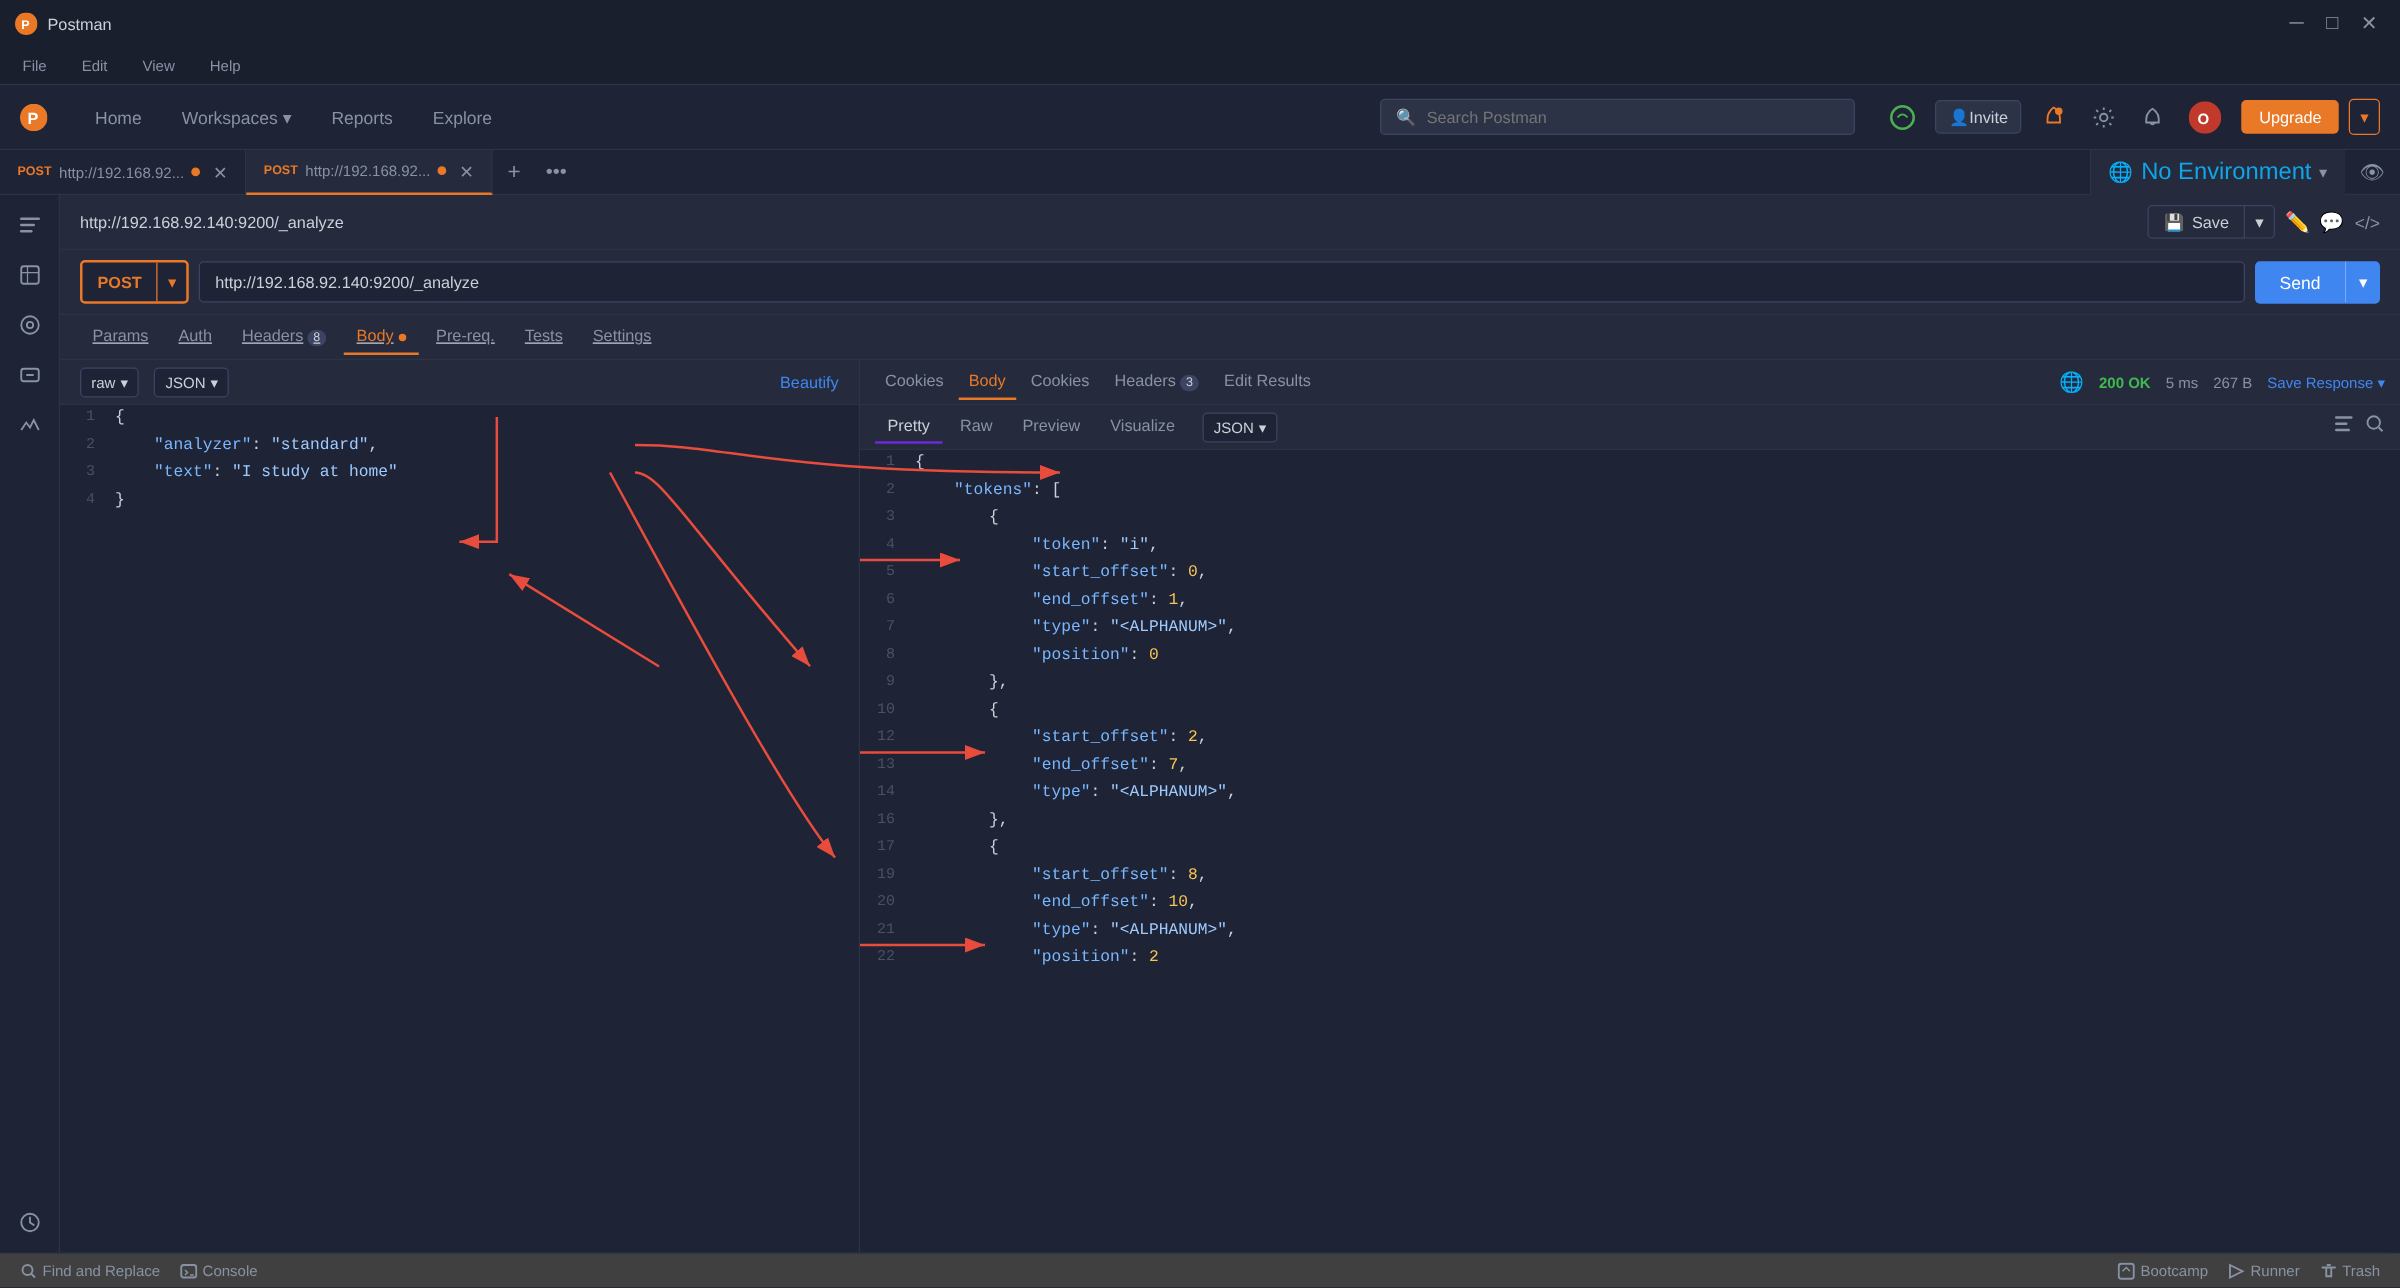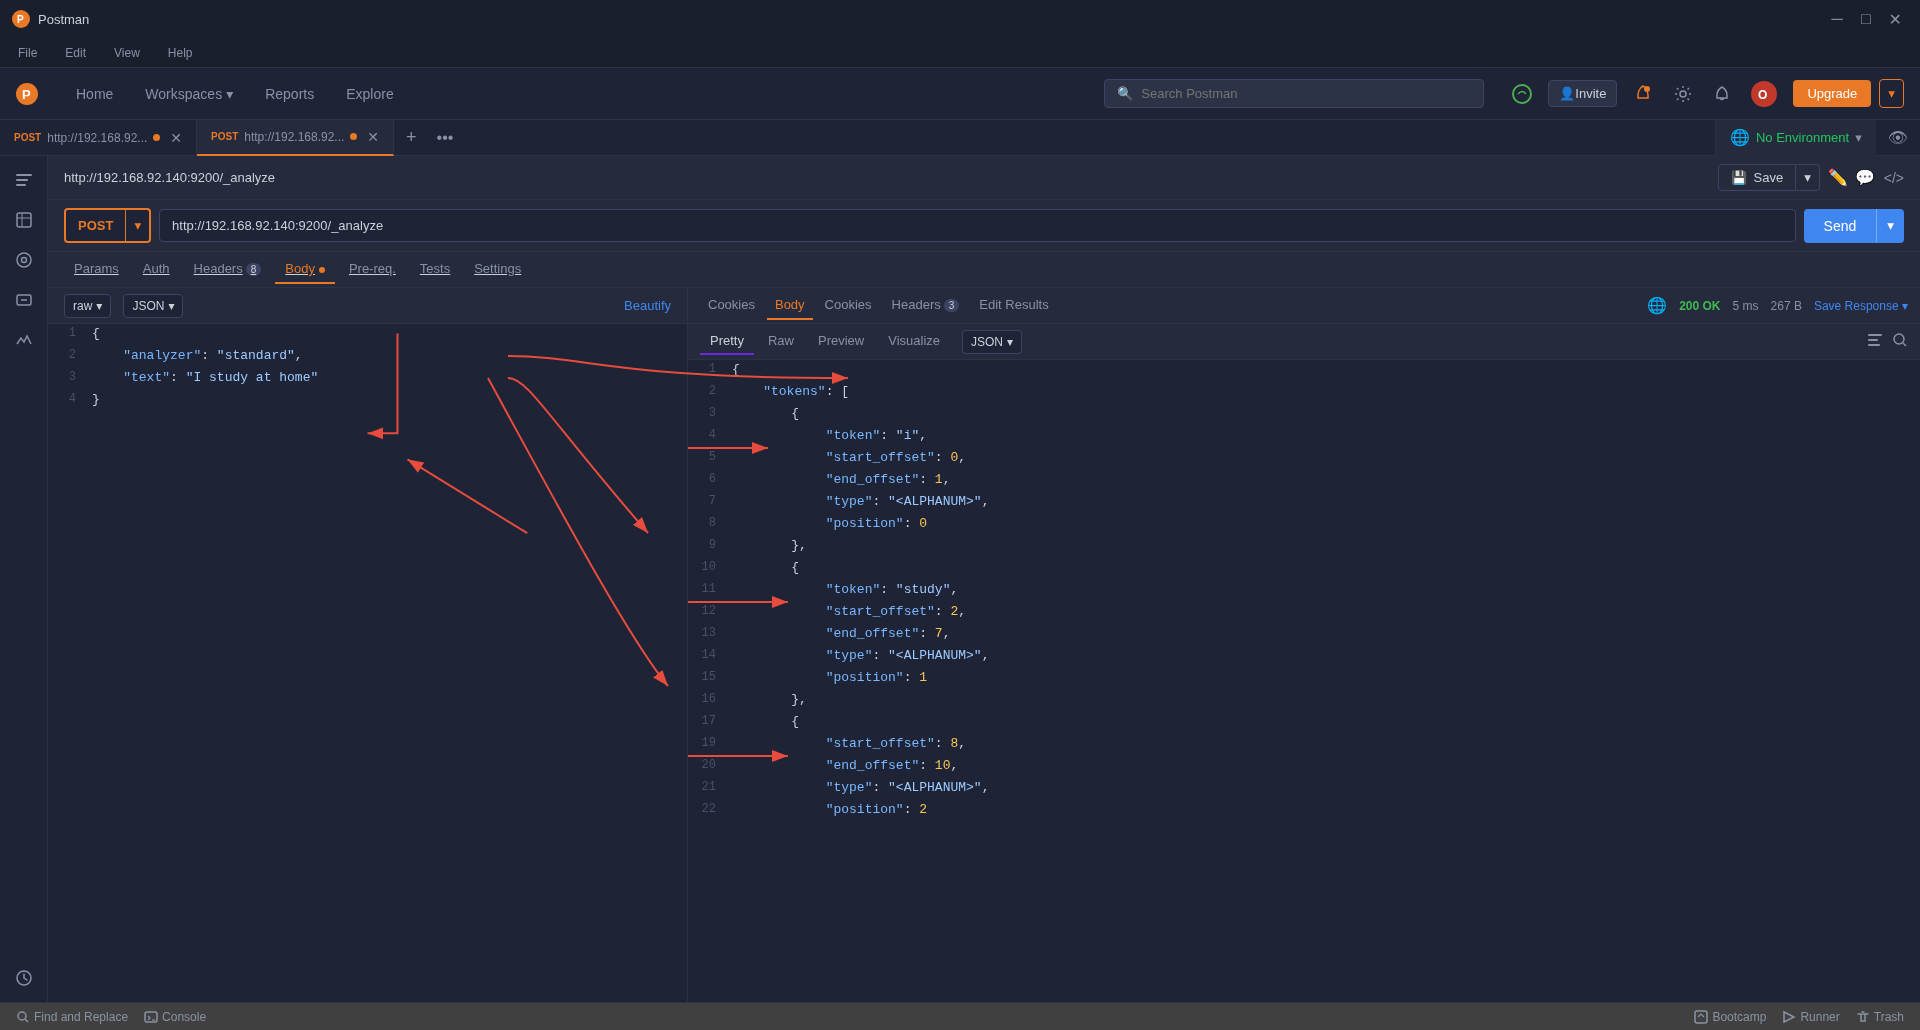--- a/index.html
+++ b/index.html
@@ -33,21 +33,21 @@
     .tab-item { display: flex; align-items: center; gap: 6px; padding: 0 14px; height: 36px; cursor: pointer; border-right: 1px solid #2d3347; font-size: 12px; color: #8892a4; position: relative; }
     .tab-item.active { background: #252b3d; color: #c9d1d9; }
     .tab-item.active::bottom { border-bottom: 2px solid #e97827; }
     .tab-method { font-size: 10px; font-weight: 700; color: #e97827; }
     .tab-url { color: #8892a4; font-size: 12px; max-width: 180px; overflow: hidden; text-overflow: ellipsis; white-space: nowrap; }
     .tab-dot { width: 7px; height: 7px; border-radius: 50%; background: #e97827; }
     .tab-close { color: #8892a4; background: none; border: none; cursor: pointer; font-size: 14px; margin-left: 4px; }
     .tab-add { background: none; border: none; color: #8892a4; cursor: pointer; font-size: 18px; padding: 0 12px; }
     .tab-more { background: none; border: none; color: #8892a4; cursor: pointer; font-size: 16px; padding: 0 8px; }
     .tab-env { margin-left: auto; display: flex; align-items: center; gap: 6px; padding: 0 14px; background: #252b3d; height: 36px; border-left: 1px solid #2d3347; }
-    .tab-env-text { color: #22c55e; font-size: 13px; }
+    .tab-env-text { color: #0ea5e9; font-size: 19px; }
     .env-eye { background: none; border: none; color: #8892a4; cursor: pointer; }
 
     
     .main-layout { display: flex; height: calc(1030px - 38px - 30px - 52px - 36px - 36px); }
     .sidebar { width: 48px; background: #1e2336; border-right: 1px solid #2d3347; display: flex; flex-direction: column; align-items: center; padding: 8px 0; gap: 8px; }
     .sidebar-icon { width: 32px; height: 32px; display: flex; align-items: center; justify-content: center; border-radius: 4px; cursor: pointer; color: #8892a4; font-size: 16px; }
 
     
     .content-area { flex: 1; display: flex; flex-direction: column; background: #252b3d; }
 
@@ -464,38 +464,30 @@
             </div>
             <div class="code-line">
               <span class="line-num">9</span>
               <span class="line-content json-brace" style="padding-left:32px;">    },</span>
             </div>
             <div class="code-line">
               <span class="line-num">10</span>
               <span class="line-content json-brace" style="padding-left:32px;">    {</span>
             </div>
             <div class="code-line">
-              <span class="line-num">11</span>
-              <span class="line-content" style="white-space:pre;">            <span style="color:#79b8ff;">"token"</span><span style="color:#c9d1d9;">: </span><span style="color:#9ecbff;">"study"</span><span style="color:#c9d1d9;">,</span></span>
-            </div>
-            <div class="code-line">
               <span class="line-num">12</span>
               <span class="line-content" style="white-space:pre;">            <span style="color:#79b8ff;">"start_offset"</span><span style="color:#c9d1d9;">: </span><span style="color:#f8c555;">2</span><span style="color:#c9d1d9;">,</span></span>
             </div>
             <div class="code-line">
               <span class="line-num">13</span>
               <span class="line-content" style="white-space:pre;">            <span style="color:#79b8ff;">"end_offset"</span><span style="color:#c9d1d9;">: </span><span style="color:#f8c555;">7</span><span style="color:#c9d1d9;">,</span></span>
             </div>
             <div class="code-line">
               <span class="line-num">14</span>
               <span class="line-content" style="white-space:pre;">            <span style="color:#79b8ff;">"type"</span><span style="color:#c9d1d9;">: </span><span style="color:#9ecbff;">"&lt;ALPHANUM&gt;"</span><span style="color:#c9d1d9;">,</span></span>
-            </div>
-            <div class="code-line">
-              <span class="line-num">15</span>
-              <span class="line-content" style="white-space:pre;">            <span style="color:#79b8ff;">"position"</span><span style="color:#c9d1d9;">: </span><span style="color:#f8c555;">1</span></span>
             </div>
             <div class="code-line">
               <span class="line-num">16</span>
               <span class="line-content json-brace" style="padding-left:32px;">    },</span>
             </div>
             <div class="code-line">
               <span class="line-num">17</span>
               <span class="line-content json-brace" style="padding-left:32px;">    {</span>
             </div>
             <div class="code-line">

